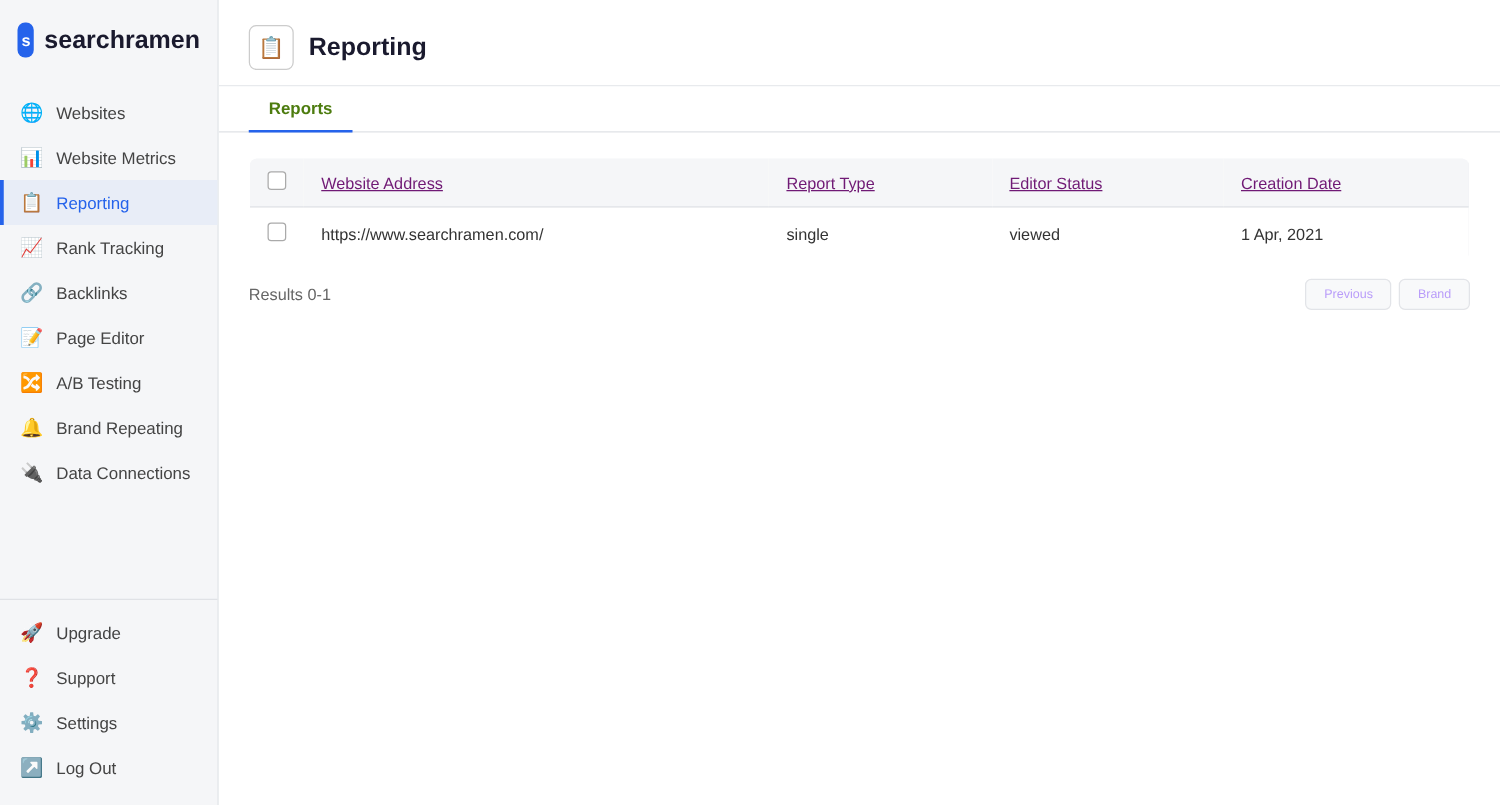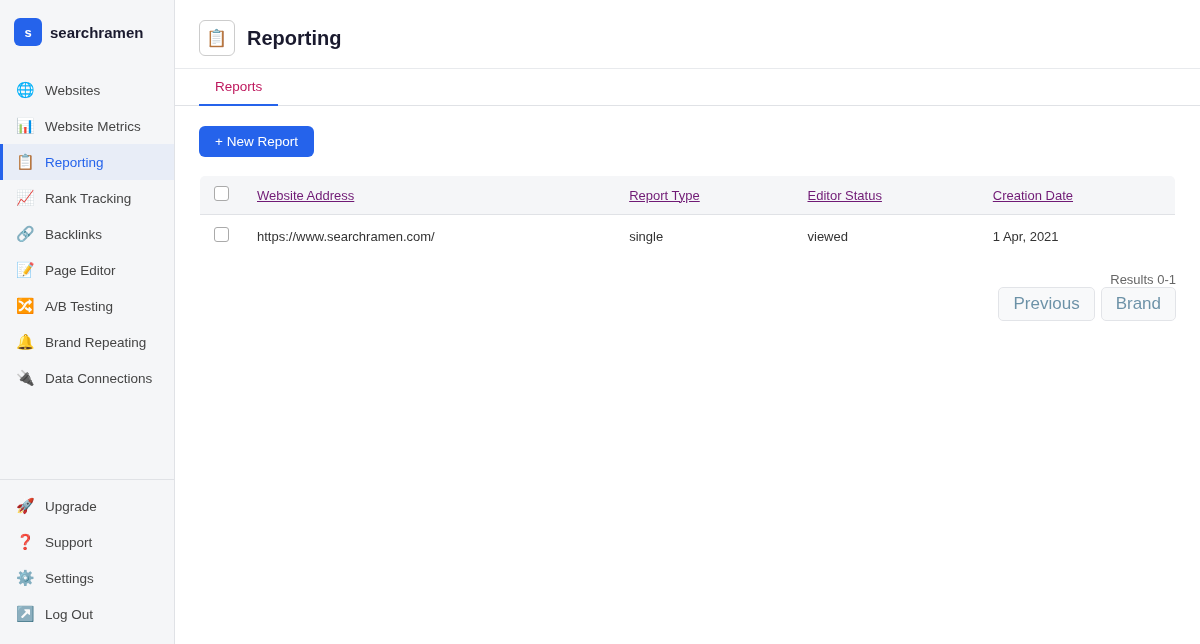--- a/index.html
+++ b/index.html
@@ -26,21 +26,21 @@
       height: 28px;
       background: #2563eb;
       border-radius: 6px;
       display: flex; align-items: center; justify-content: center;
       color: #fff;
       font-weight: bold;
       font-size: 13px;
     }
     .logo-text {
       font-weight: 600;
-      font-size: 15px;
+      font-size: 20px;
       color: #1a1a2e;
     }
     .sidebar-nav {
       flex: 1;
       padding: 8px 0;
     }
     .sidebar-item {
       display: flex;
       align-items: center;
       gap: 10px;
@@ -108,23 +108,23 @@
     }
     .tab {
       padding: 10px 16px;
       cursor: pointer;
       font-size: 13.5px;
       color: #555;
       border-bottom: 2.5px solid transparent;
       margin-bottom: -1px;
     }
     .tab.active {
-      color: #be185d;
+      color: #4d7c0f;
       border-bottom: 2.5px solid #2563eb;
-      font-weight: 400;
+      font-weight: 700;
     }
 
     
     .content {
       flex: 1;
       padding: 20px 24px;
       overflow-y: auto;
     }
 
     
@@ -178,40 +178,39 @@
       border: 1.5px solid #aaa;
       border-radius: 3px;
       background: #fff;
       cursor: pointer;
       display: inline-block;
     }
 
     
     .pagination-row {
       display: flex;
-      align-items: flex-end;
+      align-items: center;
       justify-content: space-between;
       margin-top: 14px;
-      flex-direction: column;
     }
     .results-text {
       font-size: 13px;
       color: #666;
     }
     .pagination-buttons {
       display: flex;
       gap: 6px;
     }
     .btn-page {
       padding: 6px 14px;
       border: 1px solid #d0d3d9;
       border-radius: 5px;
       background: #f5f6f8;
-      color: #0c4a6e;
-      font-size: 17px;
+      color: #8b5cf6;
+      font-size: 10px;
       cursor: pointer;
     }
     .btn-page:disabled { opacity: 0.6; cursor: default; }
   </style>
 </head>
 <body>
 
 <div class="sidebar">
   <div class="sidebar-logo">
     <div class="logo-icon">
@@ -283,21 +282,20 @@
   <div class="page-header">
     <div class="page-header-icon">📋</div>
     <h1 class="page-title">Reporting</h1>
   </div>
 
   <div class="tabs">
     <div class="tab active">Reports</div>
   </div>
 
   <div class="content">
-    <button class="btn-new-report">+ New Report</button>
 
     <table class="report-table">
       <thead>
         <tr>
           <th class="check-col">
             <span class="checkbox"></span>
           </th>
           <th>Website Address</th>
           <th>Report Type</th>
           <th>Editor Status</th>

